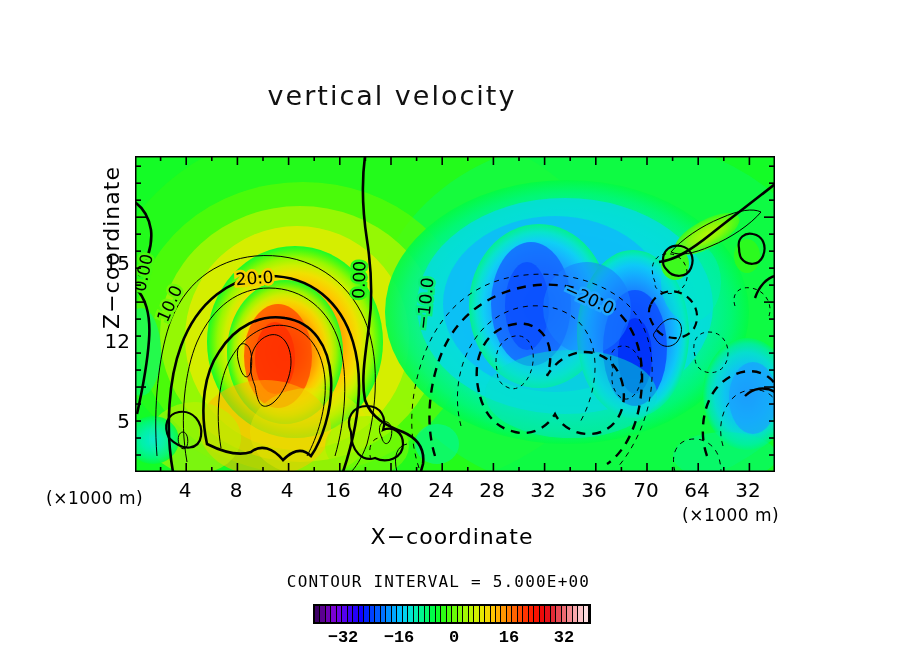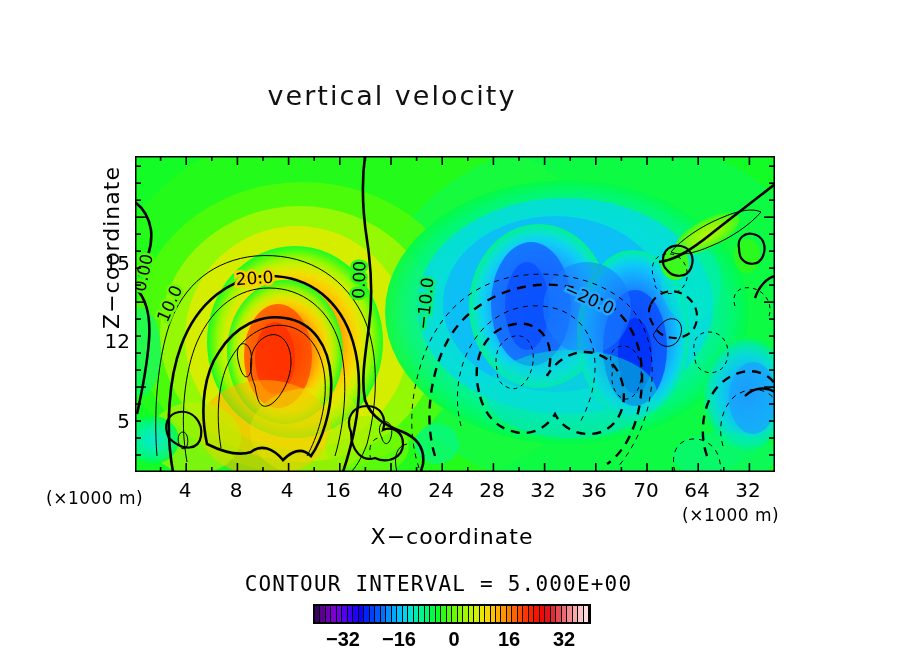--- a/index.html
+++ b/index.html
@@ -20,28 +20,28 @@
   .xlab{position:absolute;left:0;top:524px;width:904px;text-align:center;
         font-size:22px;letter-spacing:1px;}
 
   .ytick{position:absolute;font-size:20px;text-align:right;width:30px;margin-top:26px;}
   .xtick{position:absolute;font-size:20px;text-align:center;width:46px;}
 
   .u1000a{position:absolute;left:46px;top:488px;font-size:17px;letter-spacing:.5px;}
   .u1000b{position:absolute;left:682px;top:505px;font-size:17px;letter-spacing:.5px;}
 
   .cinterval{position:absolute;left:0;top:572px;width:877px;text-align:center;
-             font-size:21px;letter-spacing:1.2px;font-family:"DejaVu Sans Mono",monospace;}
+             font-size:16px;letter-spacing:1.2px;font-family:"DejaVu Sans Mono",monospace;}
   #cbar{position:absolute;left:313px;top:604px;width:278px;height:20px;
         border:2px solid #000;box-sizing:border-box;background:#000;}
   #cbar .cb-in{position:absolute;inset:0;display:flex;}
   #cbar .cb-in i{flex:1 1 auto;height:100%;display:block;
                  border-right:1px solid #000;box-sizing:border-box;}
-  .cbtick{position:absolute;font-size:20px;text-align:center;width:50px;
-          font-family:Liberation Sans, sans-serif;font-weight:bold;}
+  .cbtick{position:absolute;font-size:17px;text-align:center;width:50px;
+          font-family:Liberation Mono, monospace;font-weight:bold;}
 </style>
 </head>
 <body>
 
 <div id="root">
 
   <div class="ttl">vertical velocity</div>
 
   <div class="ylab">Z−coordinate</div>
   <div class="xlab">X−coordinate</div>

